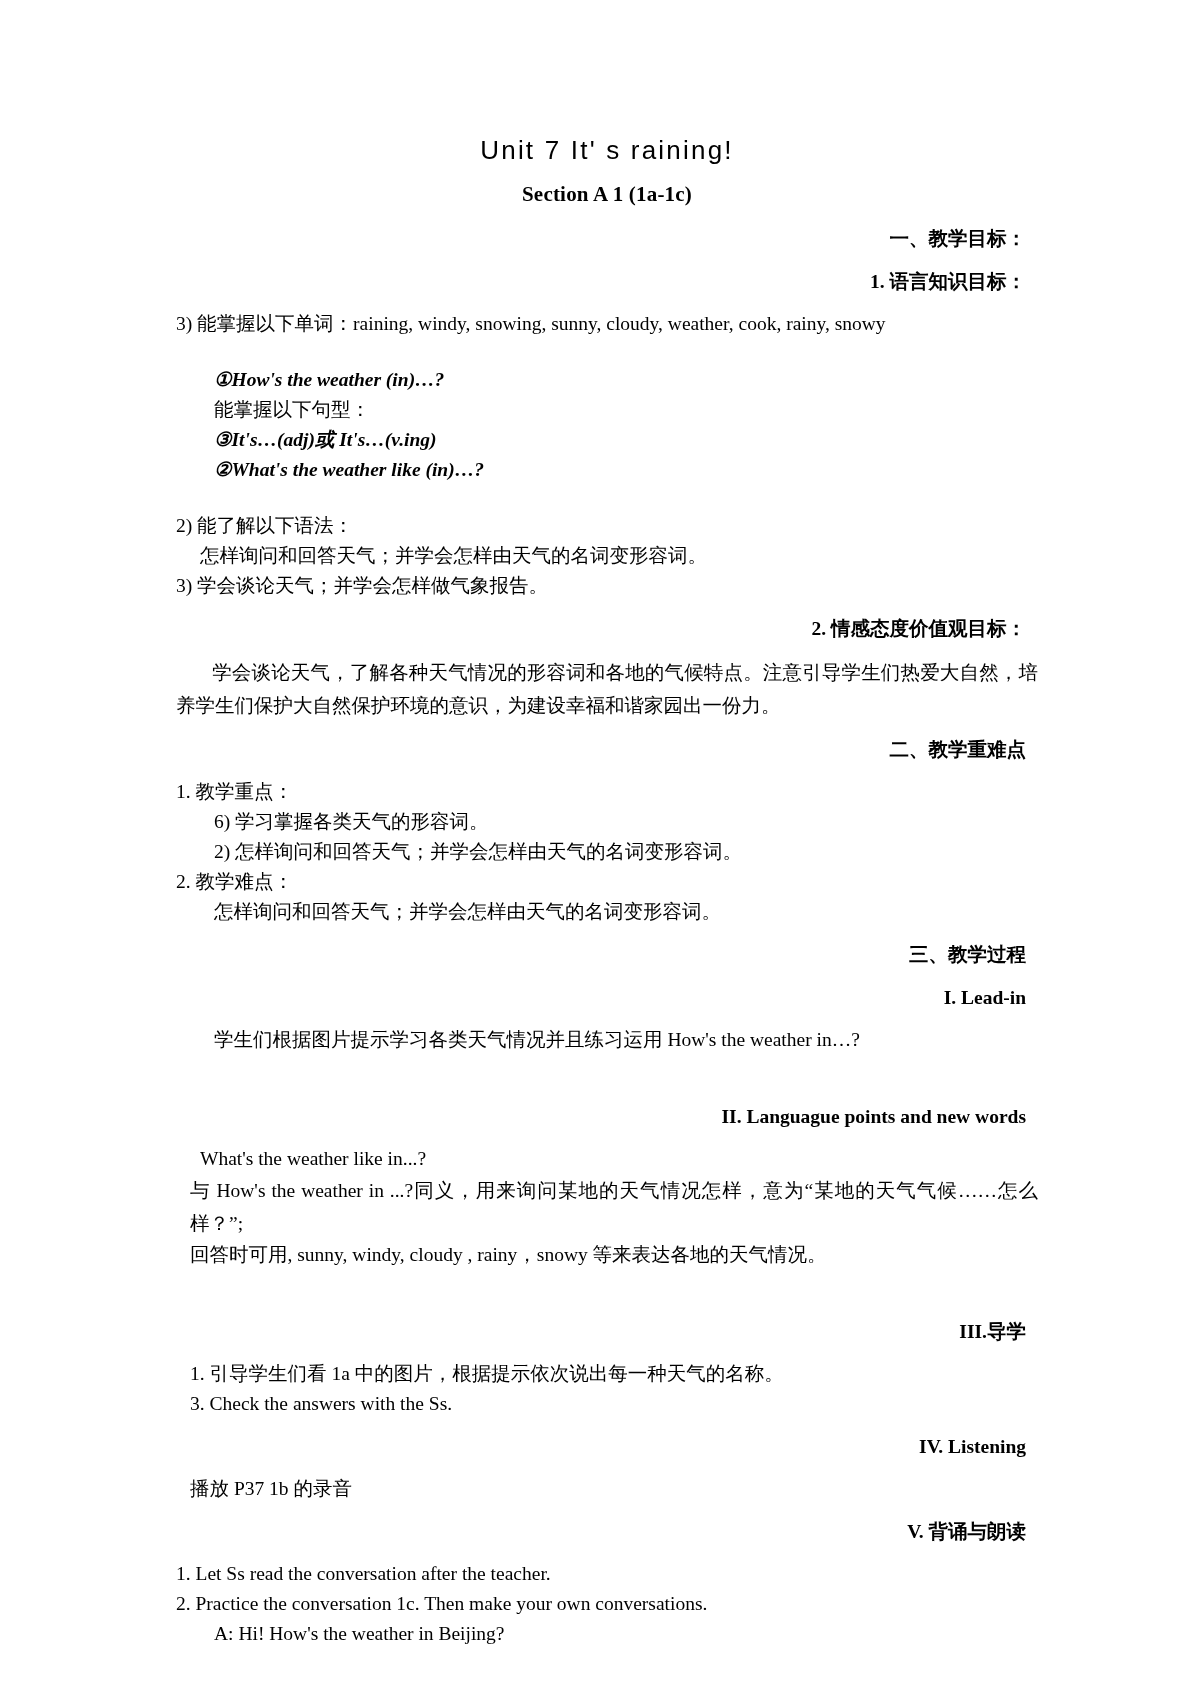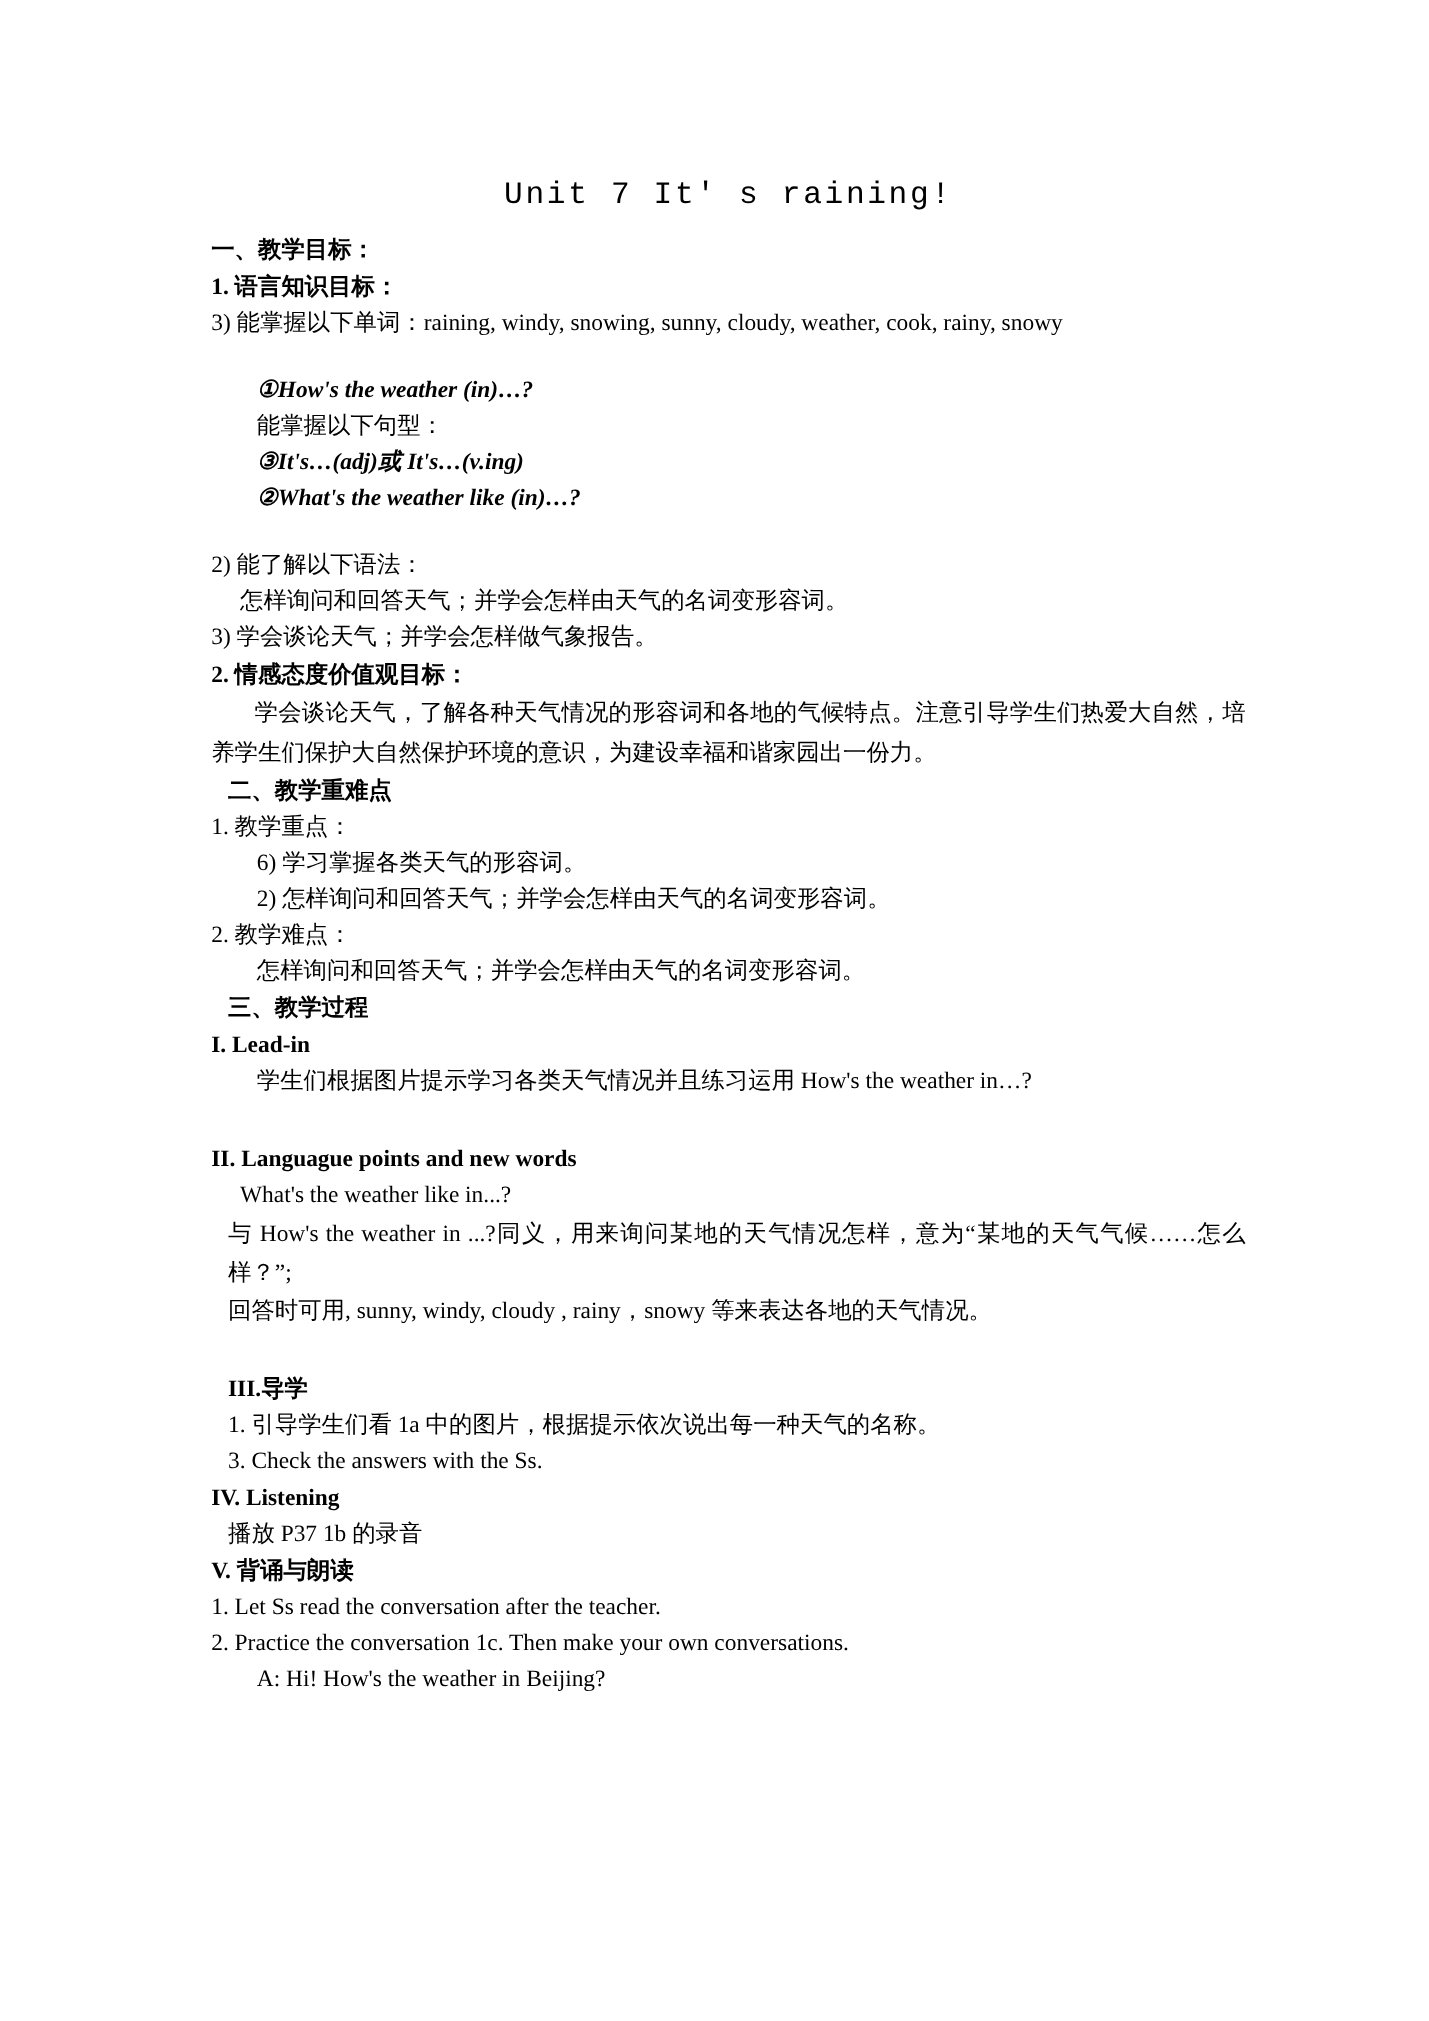--- a/index.html
+++ b/index.html
@@ -27,26 +27,26 @@
   .content {
     position: absolute;
     left: 176px;
     top: 130px;
     width: 862px;
   }
 
   
   .doc-title {
     text-align: center;
-    font-family: Liberation Mono, monospace;
+    font-family: Liberation Sans, sans-serif;
     font-size: 26px;
     font-weight: 500;
     letter-spacing: 2.2px;
     line-height: 1.25;
-    margin: 16px 0 14px 0;
+    margin: 4px 0 14px 0;
     white-space: pre;
   }
   .doc-subtitle {
     text-align: center;
     font-size: 21px;
     font-weight: bold;
     line-height: 1.25;
     margin: 0 0 16px 0;
     letter-spacing: .2px;
   }
@@ -59,21 +59,22 @@
     white-space: pre-wrap;
     word-break: break-word;
   }
   .line.bi     { font-weight: bold; font-style: italic; }
 
   
   .sec-head {
     font-size: 19.5px;
     line-height: 31px;
     font-weight: bold;
-    margin: 0;
+    margin: 12px;
+    text-align: right;
   }
 
   
   .ind-0  { padding-left: 0px; }
   .ind-1  { padding-left: 14px; }
   .ind-2  { padding-left: 24px; }
   .ind-3  { padding-left: 38px; }
   .gap-md { height: 26px; }
   .gap-lg { height: 34px; }
 
@@ -92,20 +93,21 @@
     font-size: 19.5px;
   }
 </style>
 </head>
 <body>
 
 <div class="page">
   <div class="content">
 
     <div class="doc-title">Unit 7 It' s raining!</div>
+    <div class="doc-subtitle">Section A 1 (1a-1c)</div>
 
     <div class="sec-head ind-0">一、教学目标：</div>
     <div class="sec-head ind-0">1. 语言知识目标：</div>
     <div class="line ind-0">3) 能掌握以下单词：raining, windy, snowing, sunny, cloudy, weather, cook, rainy, snowy</div>
 
     <div class="gap-md"></div>
 
     <div class="line bi ind-3">①How's the weather (in)…?</div>
     <div class="line ind-3">能掌握以下句型：</div>
     <div class="line bi ind-3">③It's…(adj)或 It's…(v.ing)</div>

